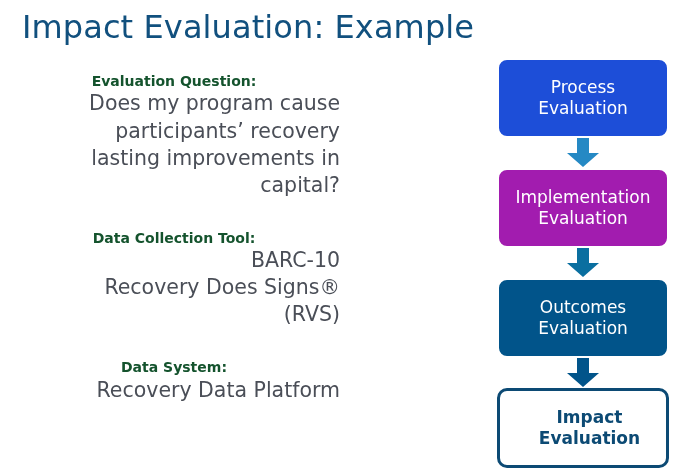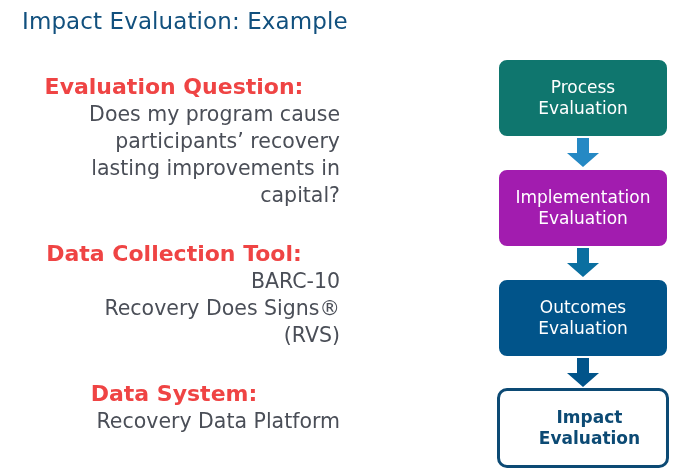--- a/index.html
+++ b/index.html
@@ -17,21 +17,21 @@
     background: #ffffff;
     overflow: hidden;
   }
 
   
   #slide-title {
     position: absolute;
     left: 22px;
     top: 8px;
     width: 500px;
-    font-size: 23px;
+    font-size: 32px;
     font-weight: 400;
     color: #11507e;
     letter-spacing: 0.1px;
     white-space: nowrap;
   }
 
   
   #left-column {
     position: absolute;
     left: 8px;
@@ -40,24 +40,24 @@
     text-align: center;
     color: #3f434d;
   }
   .text-block {
     margin-bottom: 30px;
   }
   .text-block:last-child {
     margin-bottom: 8px;
   }
   .block-heading {
-    font-size: 22px;
+    font-size: 14px;
     font-weight: bold;
     line-height: 1.32;
-    color: #ef4444;
+    color: #14532d;
   }
   .block-line {
     font-size: 20.5px;
     font-weight: 400;
     line-height: 1.32;
     color: #4a4e57;
     text-align: right;
   }
 
   
@@ -121,21 +121,21 @@
         <div class="block-line">Recovery Does Signs®</div>
         <div class="block-line">(RVS)</div>
       </div>
       <div class="text-block">
         <div class="block-heading">Data System:</div>
         <div class="block-line">Recovery Data Platform</div>
       </div>
     </div>
 
   <div id="flowchart">
-      <div class="flow-node" style="background: #0f766e; color: rgb(255, 255, 255); border-color: rgb(255, 255, 255);">
+      <div class="flow-node" style="background: #1d4ed8; color: rgb(255, 255, 255); border-color: rgb(255, 255, 255);">
         <div>
           <div>Process</div>
           <div>Evaluation</div>
         </div>
       </div>
       <div class="flow-arrow">
         <svg width="34" height="30" viewBox="0 0 34 30" aria-hidden="true">
           <polygon points="11,0 23,0 23,15 33,15 17,29 1,15 11,15" fill="#2589c4"></polygon>
         </svg>
       </div>

